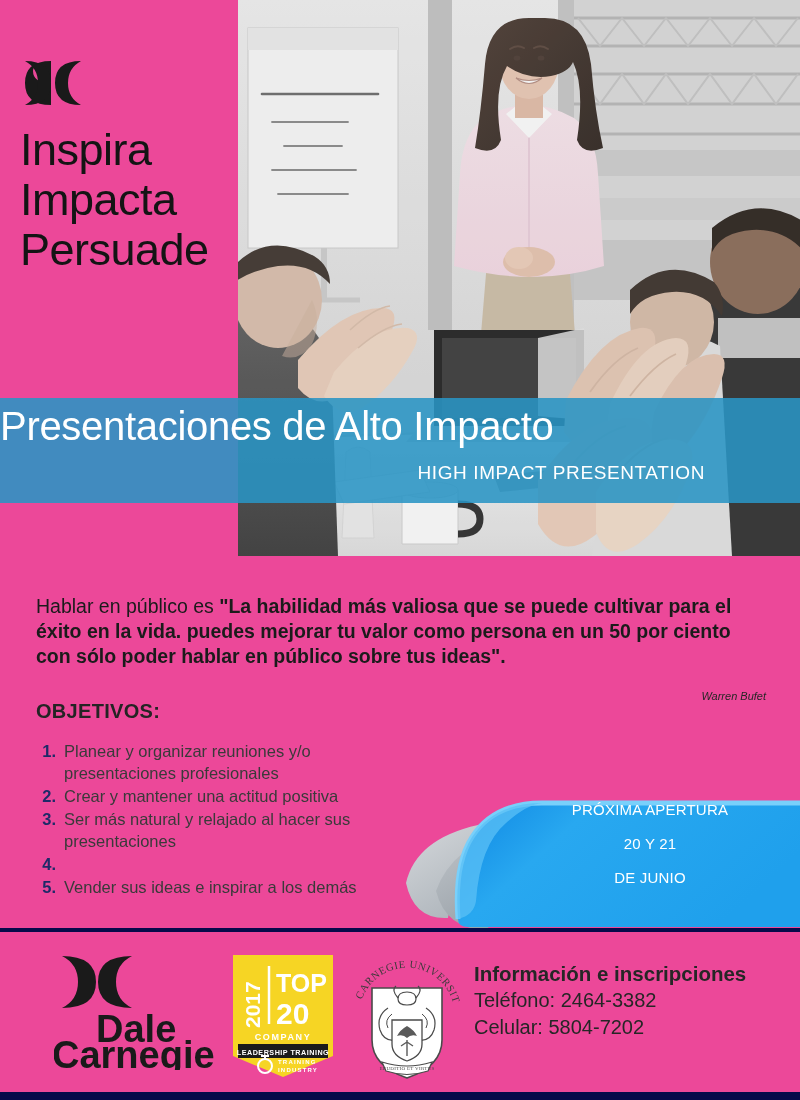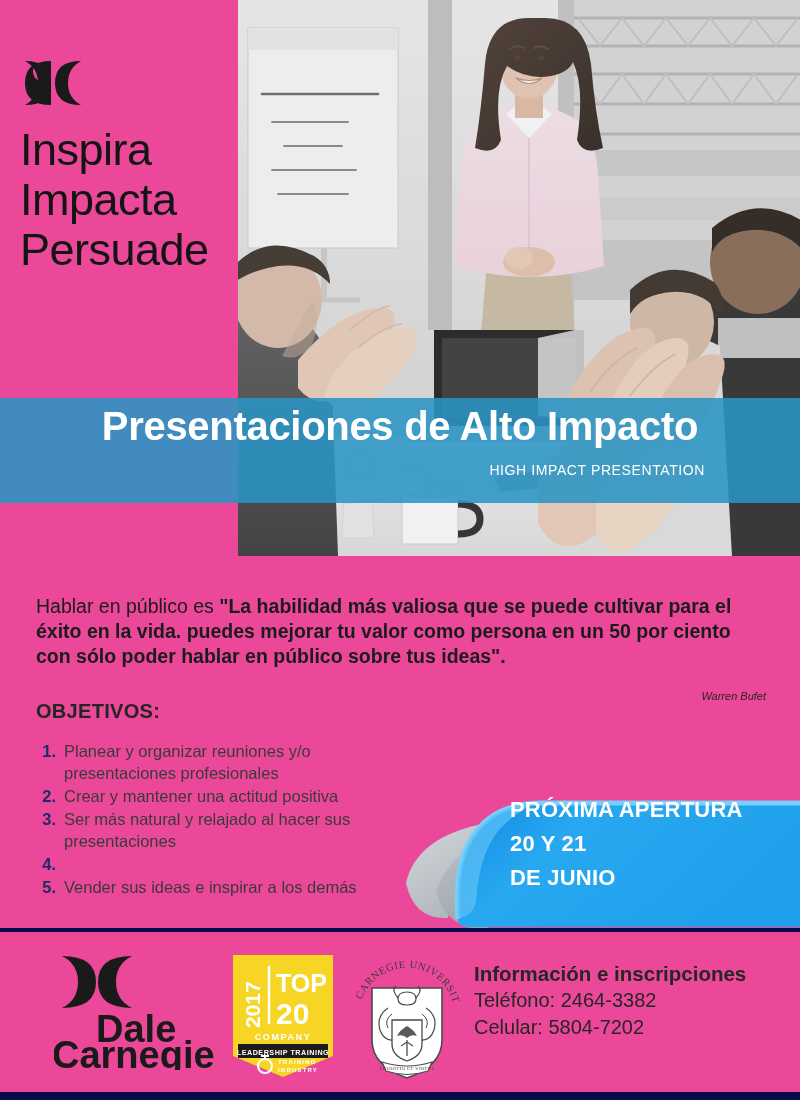--- a/index.html
+++ b/index.html
@@ -60,33 +60,33 @@
     width: 800px;
     height: 105px;
     background: rgba(41,148,196,0.88);
     z-index: 5;
   }
   .banner-title {
     position: absolute;
     left: 0;
     top: 6px;
     width: 800px;
-    text-align: center;
+    text-align: left;
     color: #ffffff;
     font-size: 40px;
-    font-weight: 700;
+    font-weight: 400;
     letter-spacing: -0.3px;
     white-space: nowrap;
   }
   .banner-sub {
     position: absolute;
     right: 95px;
     top: 64px;
     color: #ffffff;
-    font-size: 14px;
+    font-size: 19px;
     font-weight: 400;
     letter-spacing: 0.6px;
     white-space: nowrap;
   }
 
   
   .quote {
     position: absolute;
     left: 36px;
     top: 594px;
@@ -150,24 +150,24 @@
     top: 775px;
     width: 408px;
     height: 155px;
   }
   .ribbon-svg { display:block; width: 408px; height: 155px; }
   .ribbon-text {
     position: absolute;
     left: 118px;
     top: 18px;
     width: 280px;
-    text-align: left;
+    text-align: center;
     color: #ffffff;
-    font-weight: 700;
-    font-size: 22px;
+    font-weight: 400;
+    font-size: 15px;
     line-height: 34px;
     letter-spacing: 0.2px;
   }
   .ribbon-text div { white-space: nowrap; }
 
   
   .divider-top {
     position: absolute;
     left: 0;
     top: 928px;

